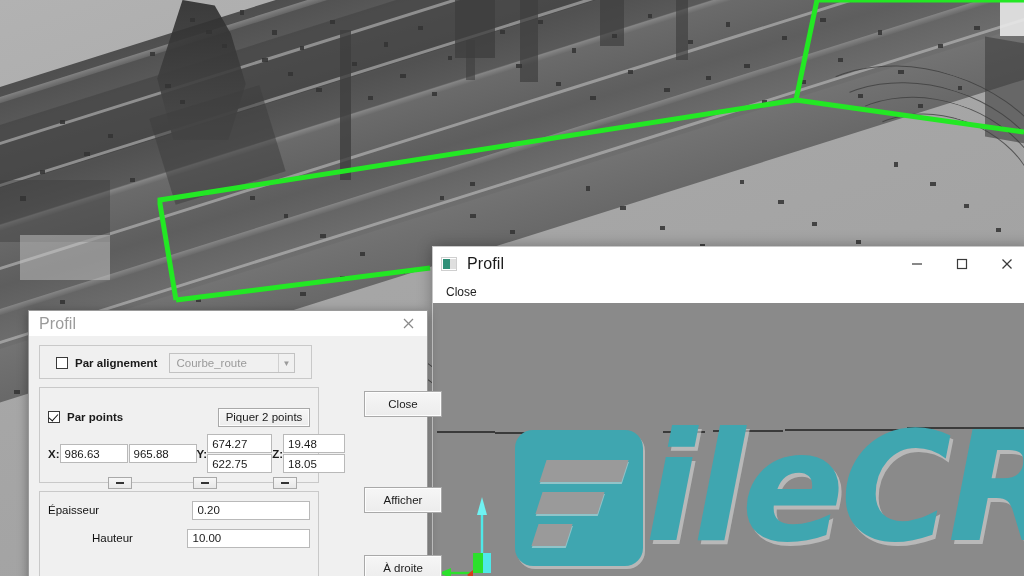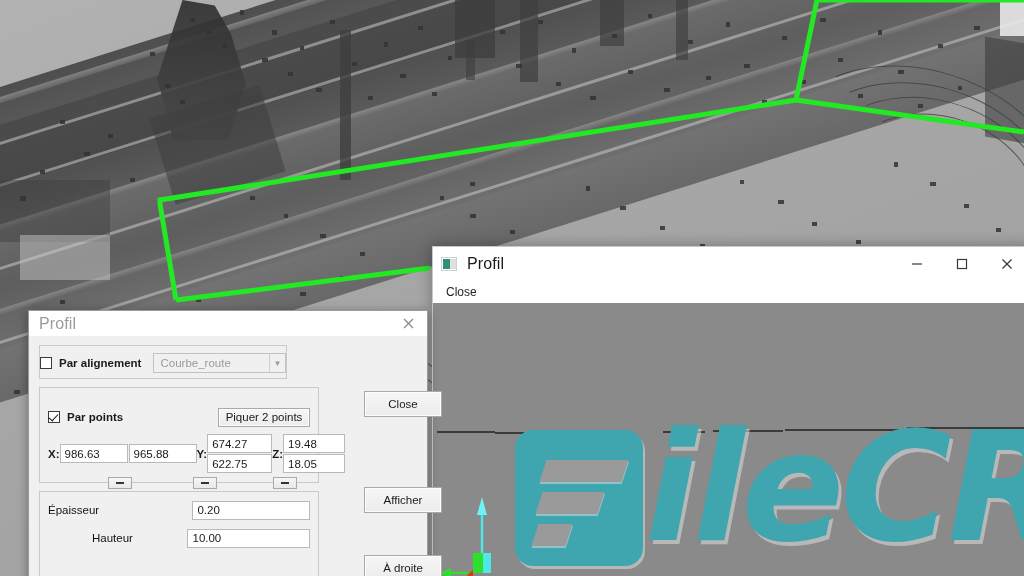--- a/index.html
+++ b/index.html
@@ -516,21 +516,21 @@
       <div class="win-close-x">
         <svg width="13" height="13" viewBox="0 0 13 13">
             <line x1="2" y1="2" x2="11" y2="11" stroke="#8a8a8a" stroke-width="1.2"></line>
             <line x1="11" y1="2" x2="2" y2="11" stroke="#8a8a8a" stroke-width="1.2"></line>
           </svg>
       </div>
     </div>
 
     <div class="dlg-body">
 
-      <div class="group-box" style="width:248px;height:34px;padding:8px 0;">
+      <div class="group-box" style="width:273px;height:34px;padding:8px 16px;">
         <div class="row" style="height:18px;">
           <span class="chk"></span>
           <span class="chk-label">Par alignement</span>
           <span class="combo">
             <span class="cv">Courbe_route</span>
             <span class="arrow">▼</span>
           </span>
         </div>
       </div>
 

